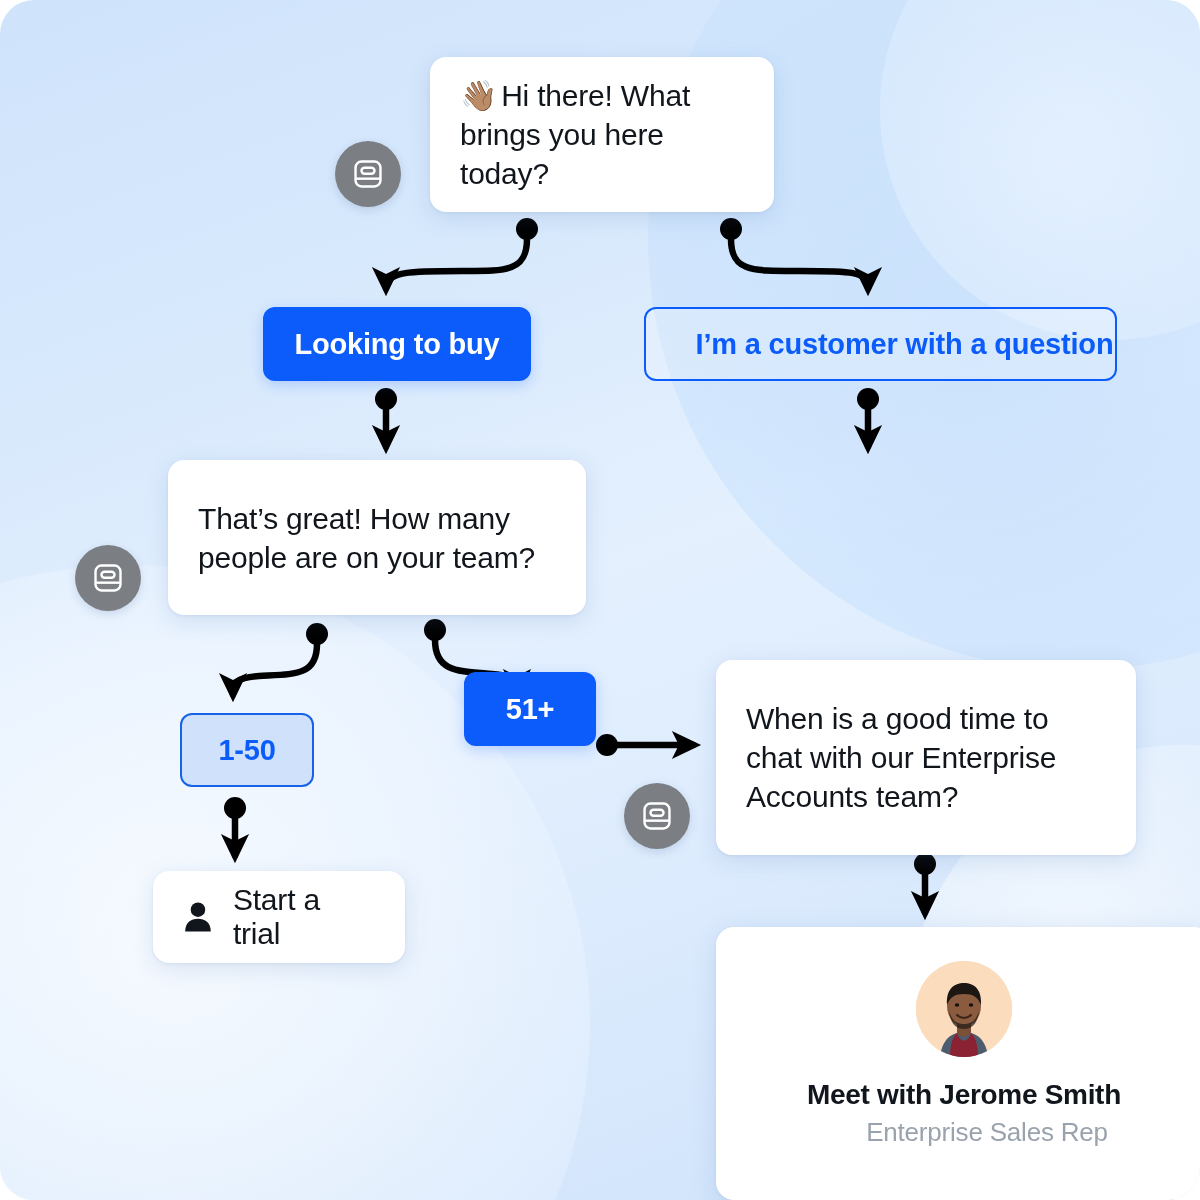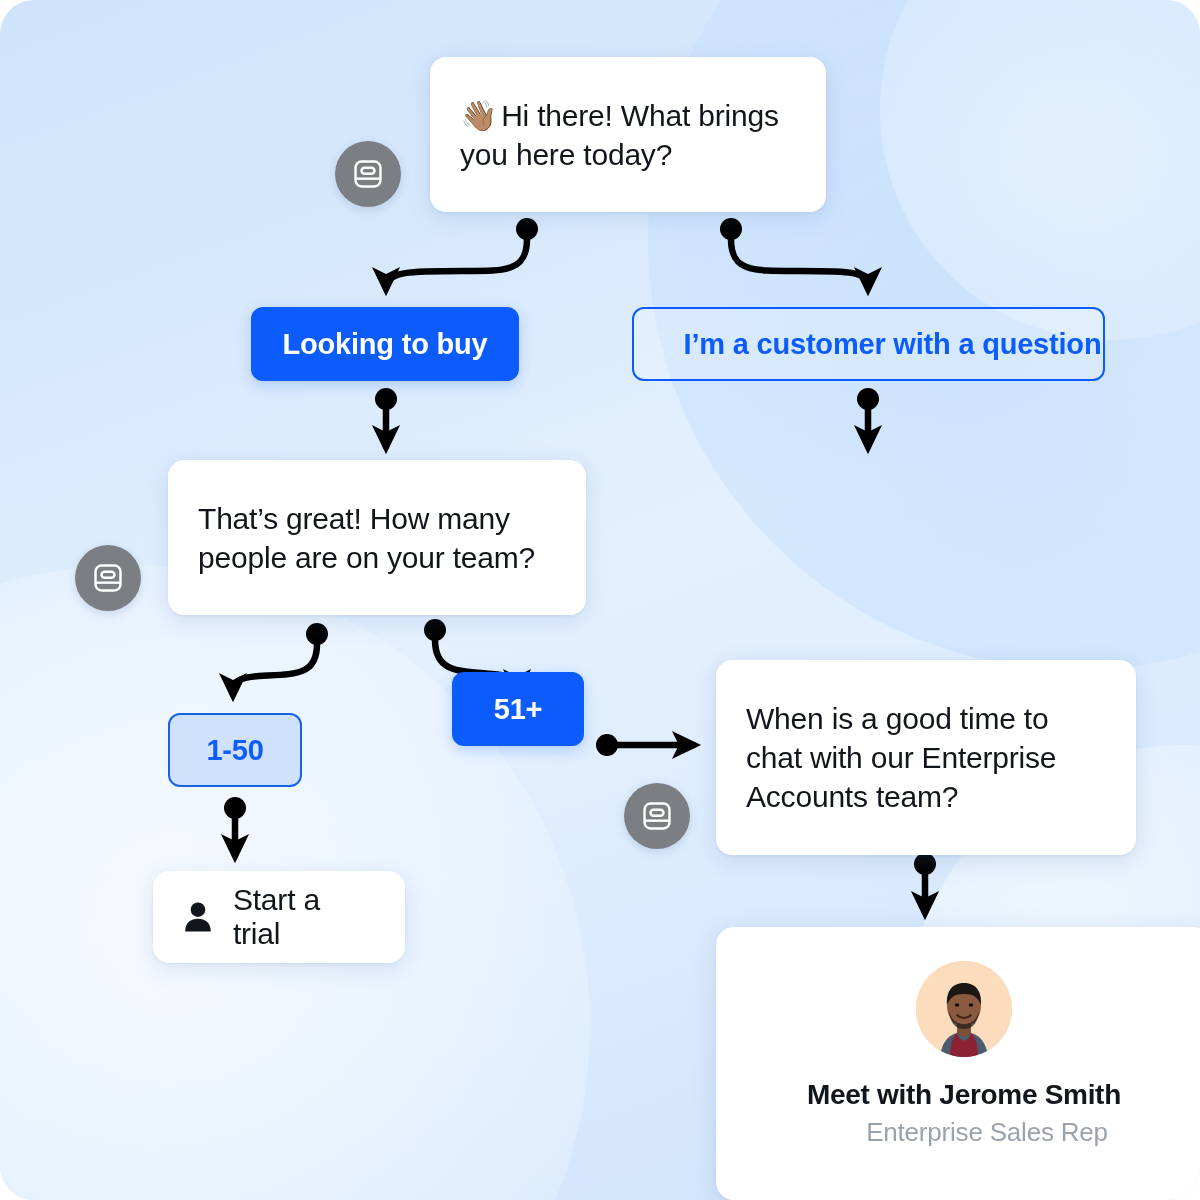--- a/index.html
+++ b/index.html
@@ -82,20 +82,21 @@
 
   .btn {
     border-radius: 12px;
     font-size: 29px;
     font-weight: 700;
     letter-spacing: -0.2px;
     display: flex;
     align-items: center;
     justify-content: center;
     text-align: center;
+    margin-left: 12px;
   }
   .btn-solid {
     background: #0b5cfa;
     color: #ffffff;
     box-shadow: 0 4px 14px rgba(11,92,250,0.22);
   }
   .btn-outline {
     background: rgba(255,255,255,0.18);
     color: #0b5cfa;
     border: 2.5px solid #0b5cfa;
@@ -209,21 +210,21 @@
       <path d="M235 818 L235 855" marker-end="url(#ah)"></path>
 
       <circle cx="607" cy="745" r="11" fill="#000" stroke="none"></circle>
       <path d="M617 745 L693 745" marker-end="url(#ah)"></path>
 
       <circle cx="925" cy="864" r="11" fill="#000" stroke="none"></circle>
       <path d="M925 874 L925 912" marker-end="url(#ah)"></path>
     </g>
   </svg>
 
-  <div class="node bubble" style="left:430px; top:57px; width:396px; height:155px;">
+  <div class="node bubble" style="left:430px; top:57px; width:344px; height:155px;">
     <div>
       <span class="emoji">👋🏽</span><span>Hi there! What brings you here today?</span>
     </div>
   </div>
 
   <div class="bot-avatar" style="left:335px; top:141px;">
     <svg width="34" height="34" viewBox="0 0 24 24">
       <rect x="3.2" y="3.2" width="17.6" height="17.6" rx="4.2" fill="none" stroke="#fff" stroke-width="1.7"></rect>
       <rect x="7.4" y="7.6" width="9.2" height="4.2" rx="2.1" fill="none" stroke="#fff" stroke-width="1.7"></rect>
       <path d="M3.6 15.3 H20.4" fill="none" stroke="#fff" stroke-width="1.7"></path>

